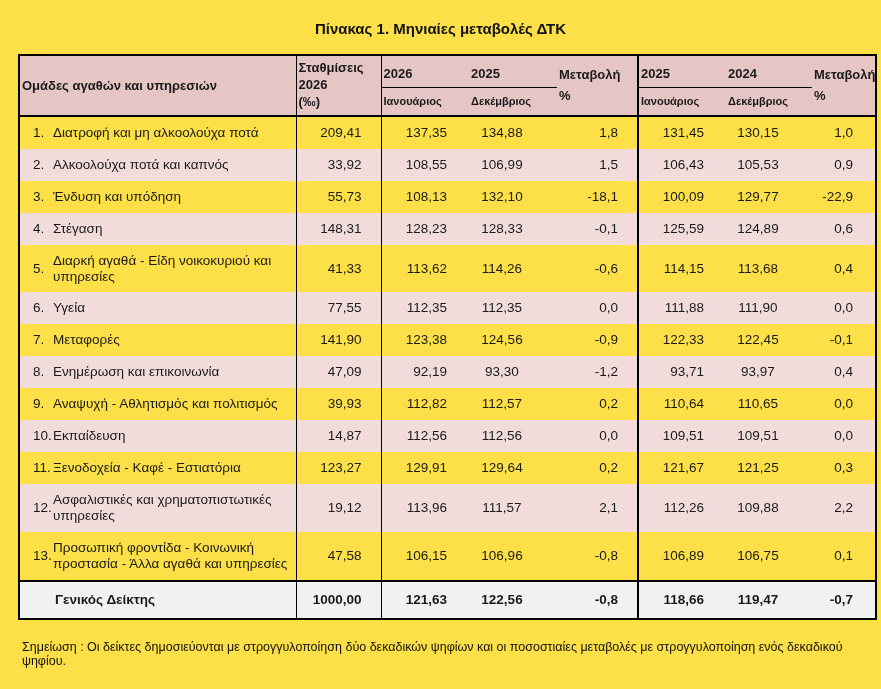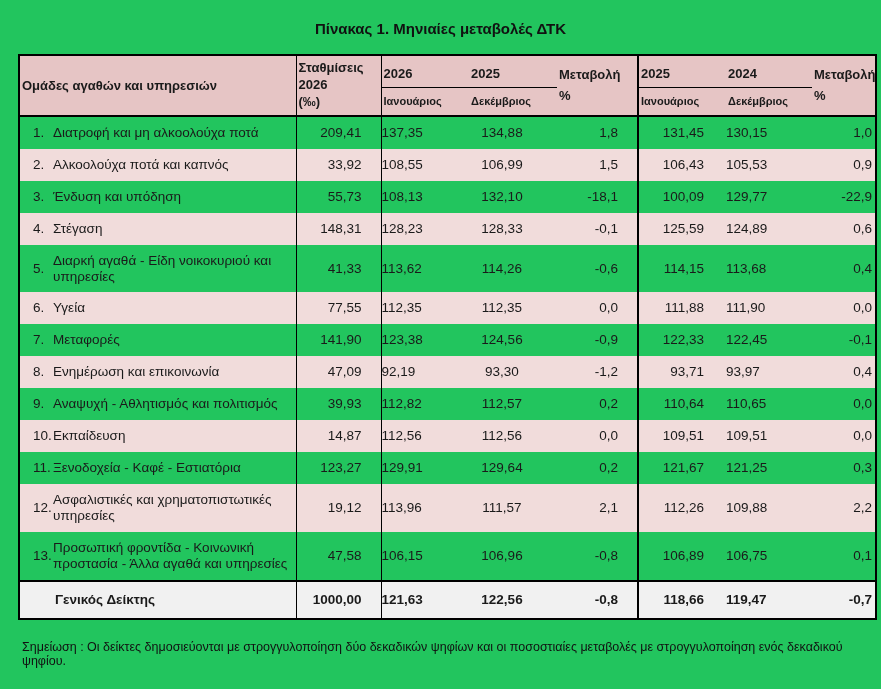--- a/index.html
+++ b/index.html
@@ -9,21 +9,21 @@
     --border:#000000;
     --text:#1a1a1a;
   }
   *{box-sizing:border-box;margin:0;padding:0;}
   html,body{background:#ffffff;}
   body{
     width:881px;height:689px;overflow:hidden;
     font-family:"Liberation Sans","DejaVu Sans",sans-serif;
     color:var(--text);
   }
-  .page{width:881px;height:689px;position:relative;background:#22c55e;}
+  .page{width:881px;height:689px;position:relative;background:#fde047;}
   .title-block{text-align:center;padding-top:16px;line-height:1.75;}
   .title-block .t1,.title-block .t2{font-weight:bold;font-size:15px;color:#111;}
   table.cpi{
     border-collapse:collapse;
     table-layout:fixed;
     width:857px;
     margin:12px 0 0 18px;
     border:2.5px solid var(--border);
     font-size:13.5px;
   }
@@ -58,26 +58,26 @@
   tbody td, tfoot td{
     padding:8px 0;
     vertical-align:middle;
     line-height:1.18;
   }
   tbody tr.alt td{background:var(--row-alt-bg);}
   
   td:nth-child(1){text-align:left;padding-left:13px;}
   td:nth-child(2){text-align:left;border-right:1.6px solid var(--border);padding-right:6px;}
   td:nth-child(3){text-align:right;border-right:1.6px solid var(--border);padding-right:19px;}
-  td:nth-child(4){padding-right:22px;margin-top:16px;}
+  td:nth-child(4){text-align:right;padding-right:22px;margin-top:16px;}
   td:nth-child(5){text-align:center;padding-right:22px;}
   td:nth-child(6){text-align:right;border-right:2.2px solid var(--border);padding-right:19px;}
   td:nth-child(7){text-align:right;padding-right:22px;margin-left:44px;}
-  td:nth-child(8){text-align:left;padding-right:22px;}
-  td:nth-child(9){text-align:right;padding-right:3px;}
+  td:nth-child(8){text-align:center;padding-right:22px;}
+  td:nth-child(9){text-align:right;padding-right:22px;}
 
   tfoot td{
     border-top:2.2px solid var(--border);
     background:var(--total-bg);
     font-weight:bold;
     padding:10px 0;
   }
   tfoot td:nth-child(2){padding-left:2px;}
 
   .note{

